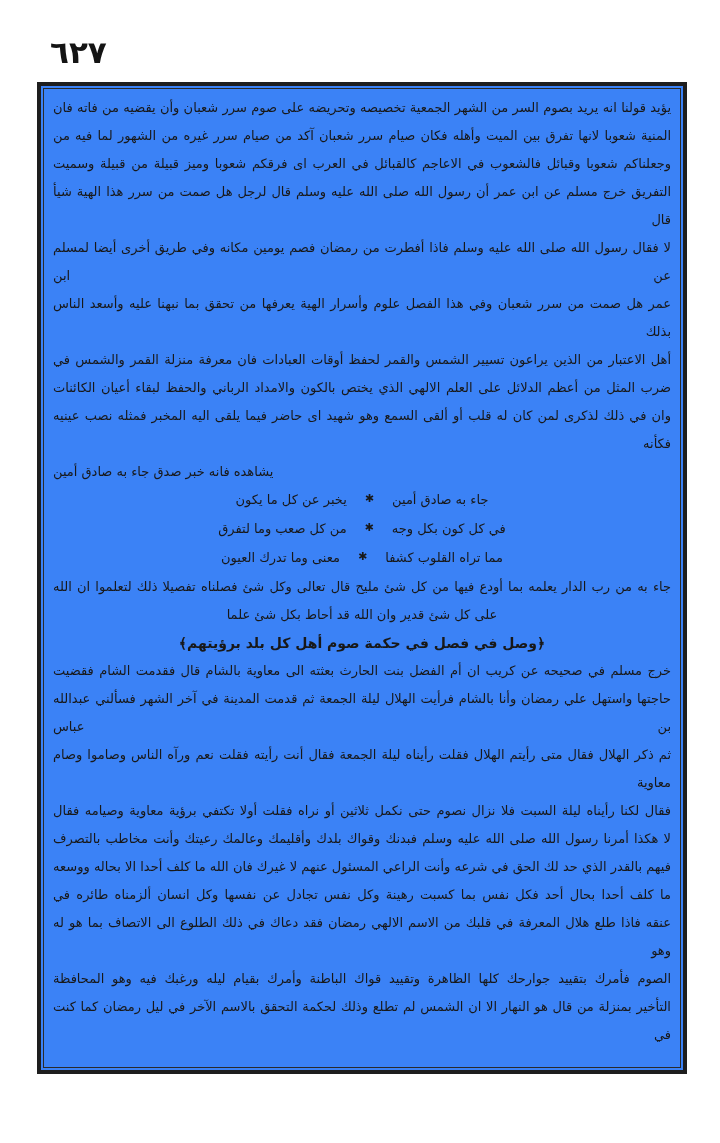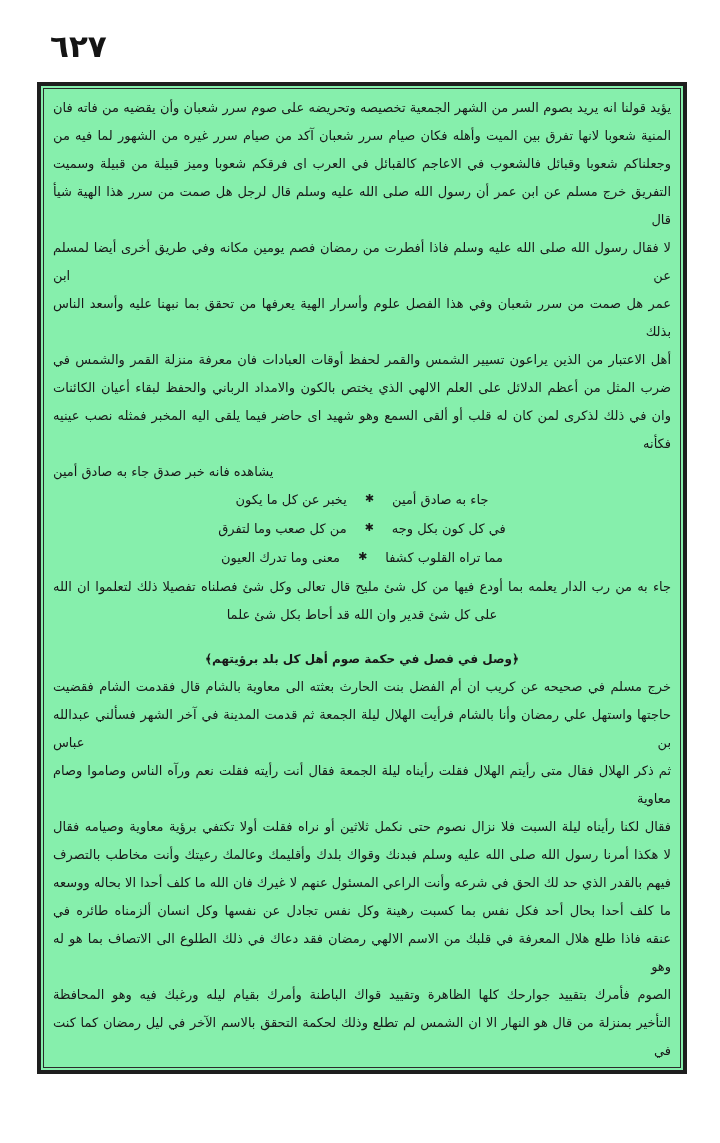--- a/index.html
+++ b/index.html
@@ -6,30 +6,30 @@
   html, body { margin: 0; padding: 0; }
   body {
     width: 720px; height: 1143px;
     background: #ffffff;
     font-family: "DejaVu Sans", sans-serif;
     color: #1c1c1c;
     position: relative;
     overflow: hidden;
   }
   .page-number {
-    position: absolute; top: 28px; left: 50px;
+    position: absolute; top: 34px; left: 50px;
     font-size: 31px; font-weight: bold; letter-spacing: 1px;
     color: #141414;
   }
   .frame-outer {
     position: absolute; top: 82px; left: 37px;
     width: 650px; height: 992px;
     border: 4px solid #1e1e1e;
     padding: 2px;
-    background: #86efac;
+    background: #3b82f6;
   }
   .frame-inner {
     width: 100%; height: 100%;
     border: 1px solid #2a2a2a;
     padding: 5px 9px 4px 9px;
     overflow: hidden;
   }
   .text-area {
     direction: rtl;
     font-size: 13px;
@@ -45,22 +45,21 @@
     text-align-last: left;
   }
   .line-center {
     text-align: center;
     text-align-last: center;
   }
   .heading {
     text-align: left;
     text-align-last: center;
     font-weight: bold;
-    font-size: 12px;
-    margin-top: 16px;
+    font-size: 14px;
   }
   .verse {
     text-align: center;
     text-align-last: center;
     line-height: 28px;
   }
   .hemi { padding: 0 4px; }
   .verse-sep {
     display: inline-block;
     padding: 0 14px;

